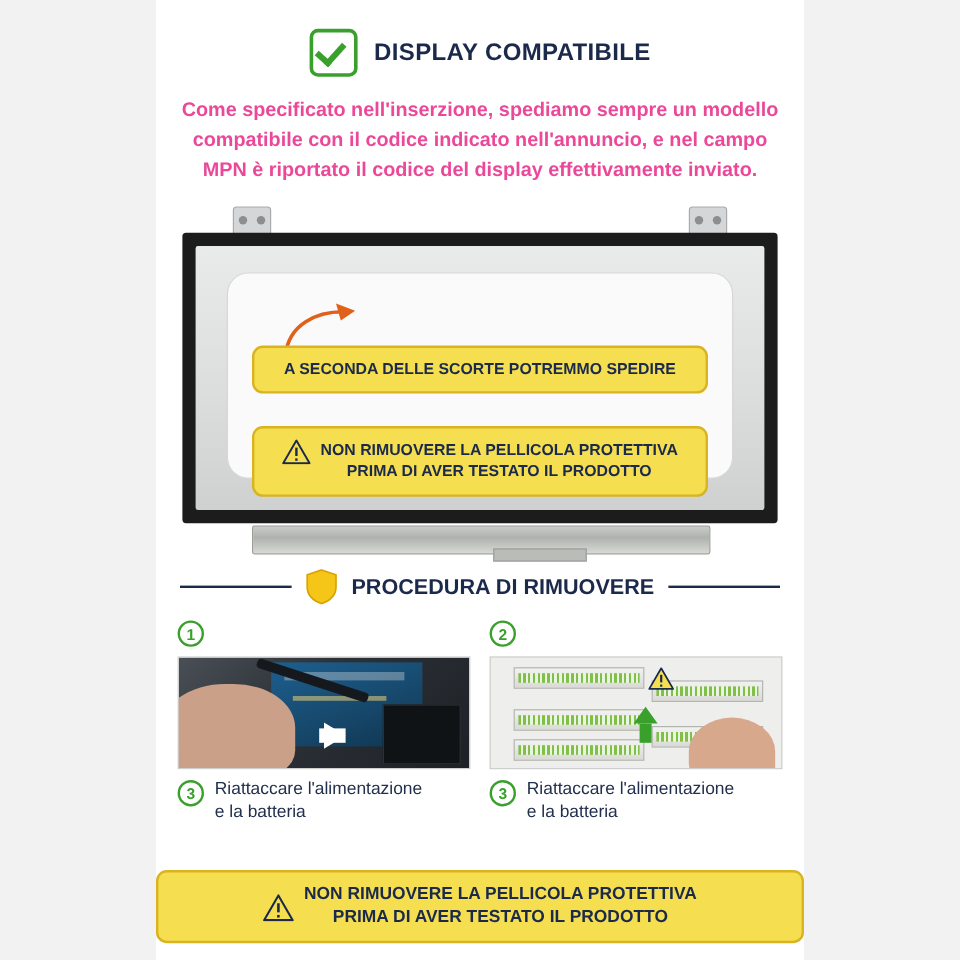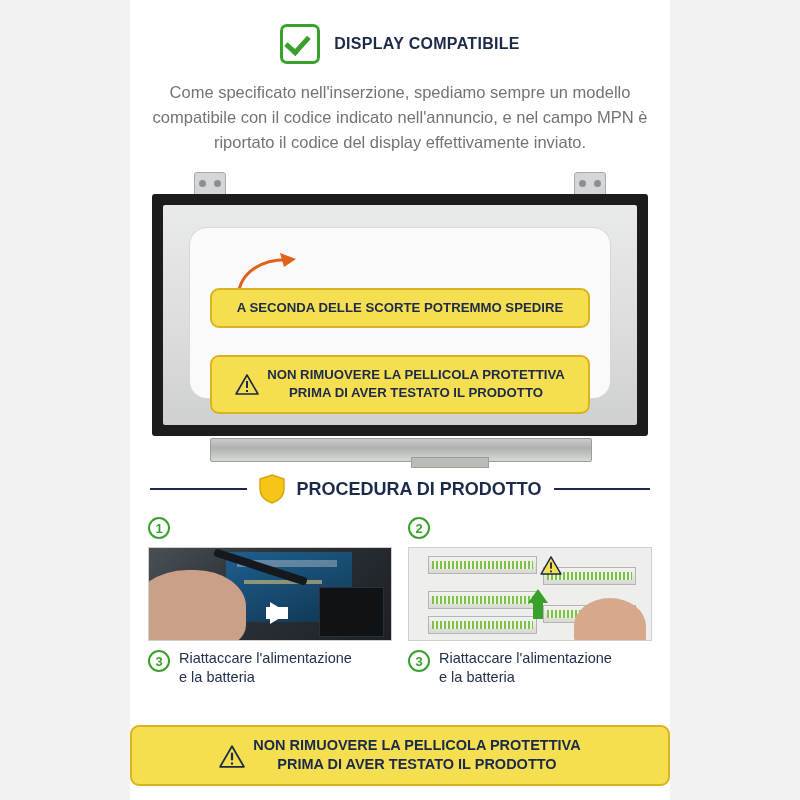--- a/index.html
+++ b/index.html
@@ -61,32 +61,33 @@
     position: absolute;
     left: 7px;
     top: 4px;
     width: 10px;
     height: 18px;
     border: solid #3aa02c;
     border-width: 0 5px 5px 0;
     transform: rotate(42deg);
   }
   .header-title {
-    font-size: 16px;
+    font-size: 20px;
     font-weight: bold;
     color: #1b2a4a;
     letter-spacing: 0.3px;
     white-space: nowrap;
   }
   .intro {
     margin: 16px 18px 0 18px;
     text-align: center;
     font-size: 16.5px;
     line-height: 1.5;
-    color: #737373;
+    color: #ec4899;
+    font-weight: bold;
   }
 
   
   .panel-wrap {
     position: relative;
     margin: 18px 22px 0 22px;
     height: 290px;
   }
   .screen-outer {
     position: absolute;
@@ -172,21 +173,21 @@
     font-weight: bold;
     font-size: 13.2px;
     line-height: 1.38;
     padding: 9px 8px;
     box-sizing: border-box;
   }
   .callout.one { top: 116px; }
   .callout.two { top: 183px; }
   .callout-inner {
     display: flex;
-    align-items: center;
+    align-items: flex-start;
     justify-content: center;
     gap: 8px;
   }
   .callout-text { display: block; }
 
   .warn-tri {
     width: 24px;
     height: 21px;
     flex: none;
     position: relative;
@@ -480,21 +481,21 @@
       </div>
     </div>
 
     <div class="proc-head">
       <div class="proc-line"></div>
       <span class="shield-icon">
         <svg viewBox="0 0 26 30" width="26" height="30">
           <path d="M13 1 L25 5 V15 C25 23 19 27 13 29 C7 27 1 23 1 15 V5 Z" fill="#f5c518" stroke="#d9a400" stroke-width="1.4"></path>
         </svg>
       </span>
-      <div class="proc-title">PROCEDURA DI PRODOTTO</div>
+      <div class="proc-title">PROCEDURA DI RIMUOVERE</div>
       <div class="proc-line"></div>
     </div>
 
     <div class="steps-grid">
 
       <div class="step">
         <div class="step-num">1</div>
       </div>
 
       <div class="step">

